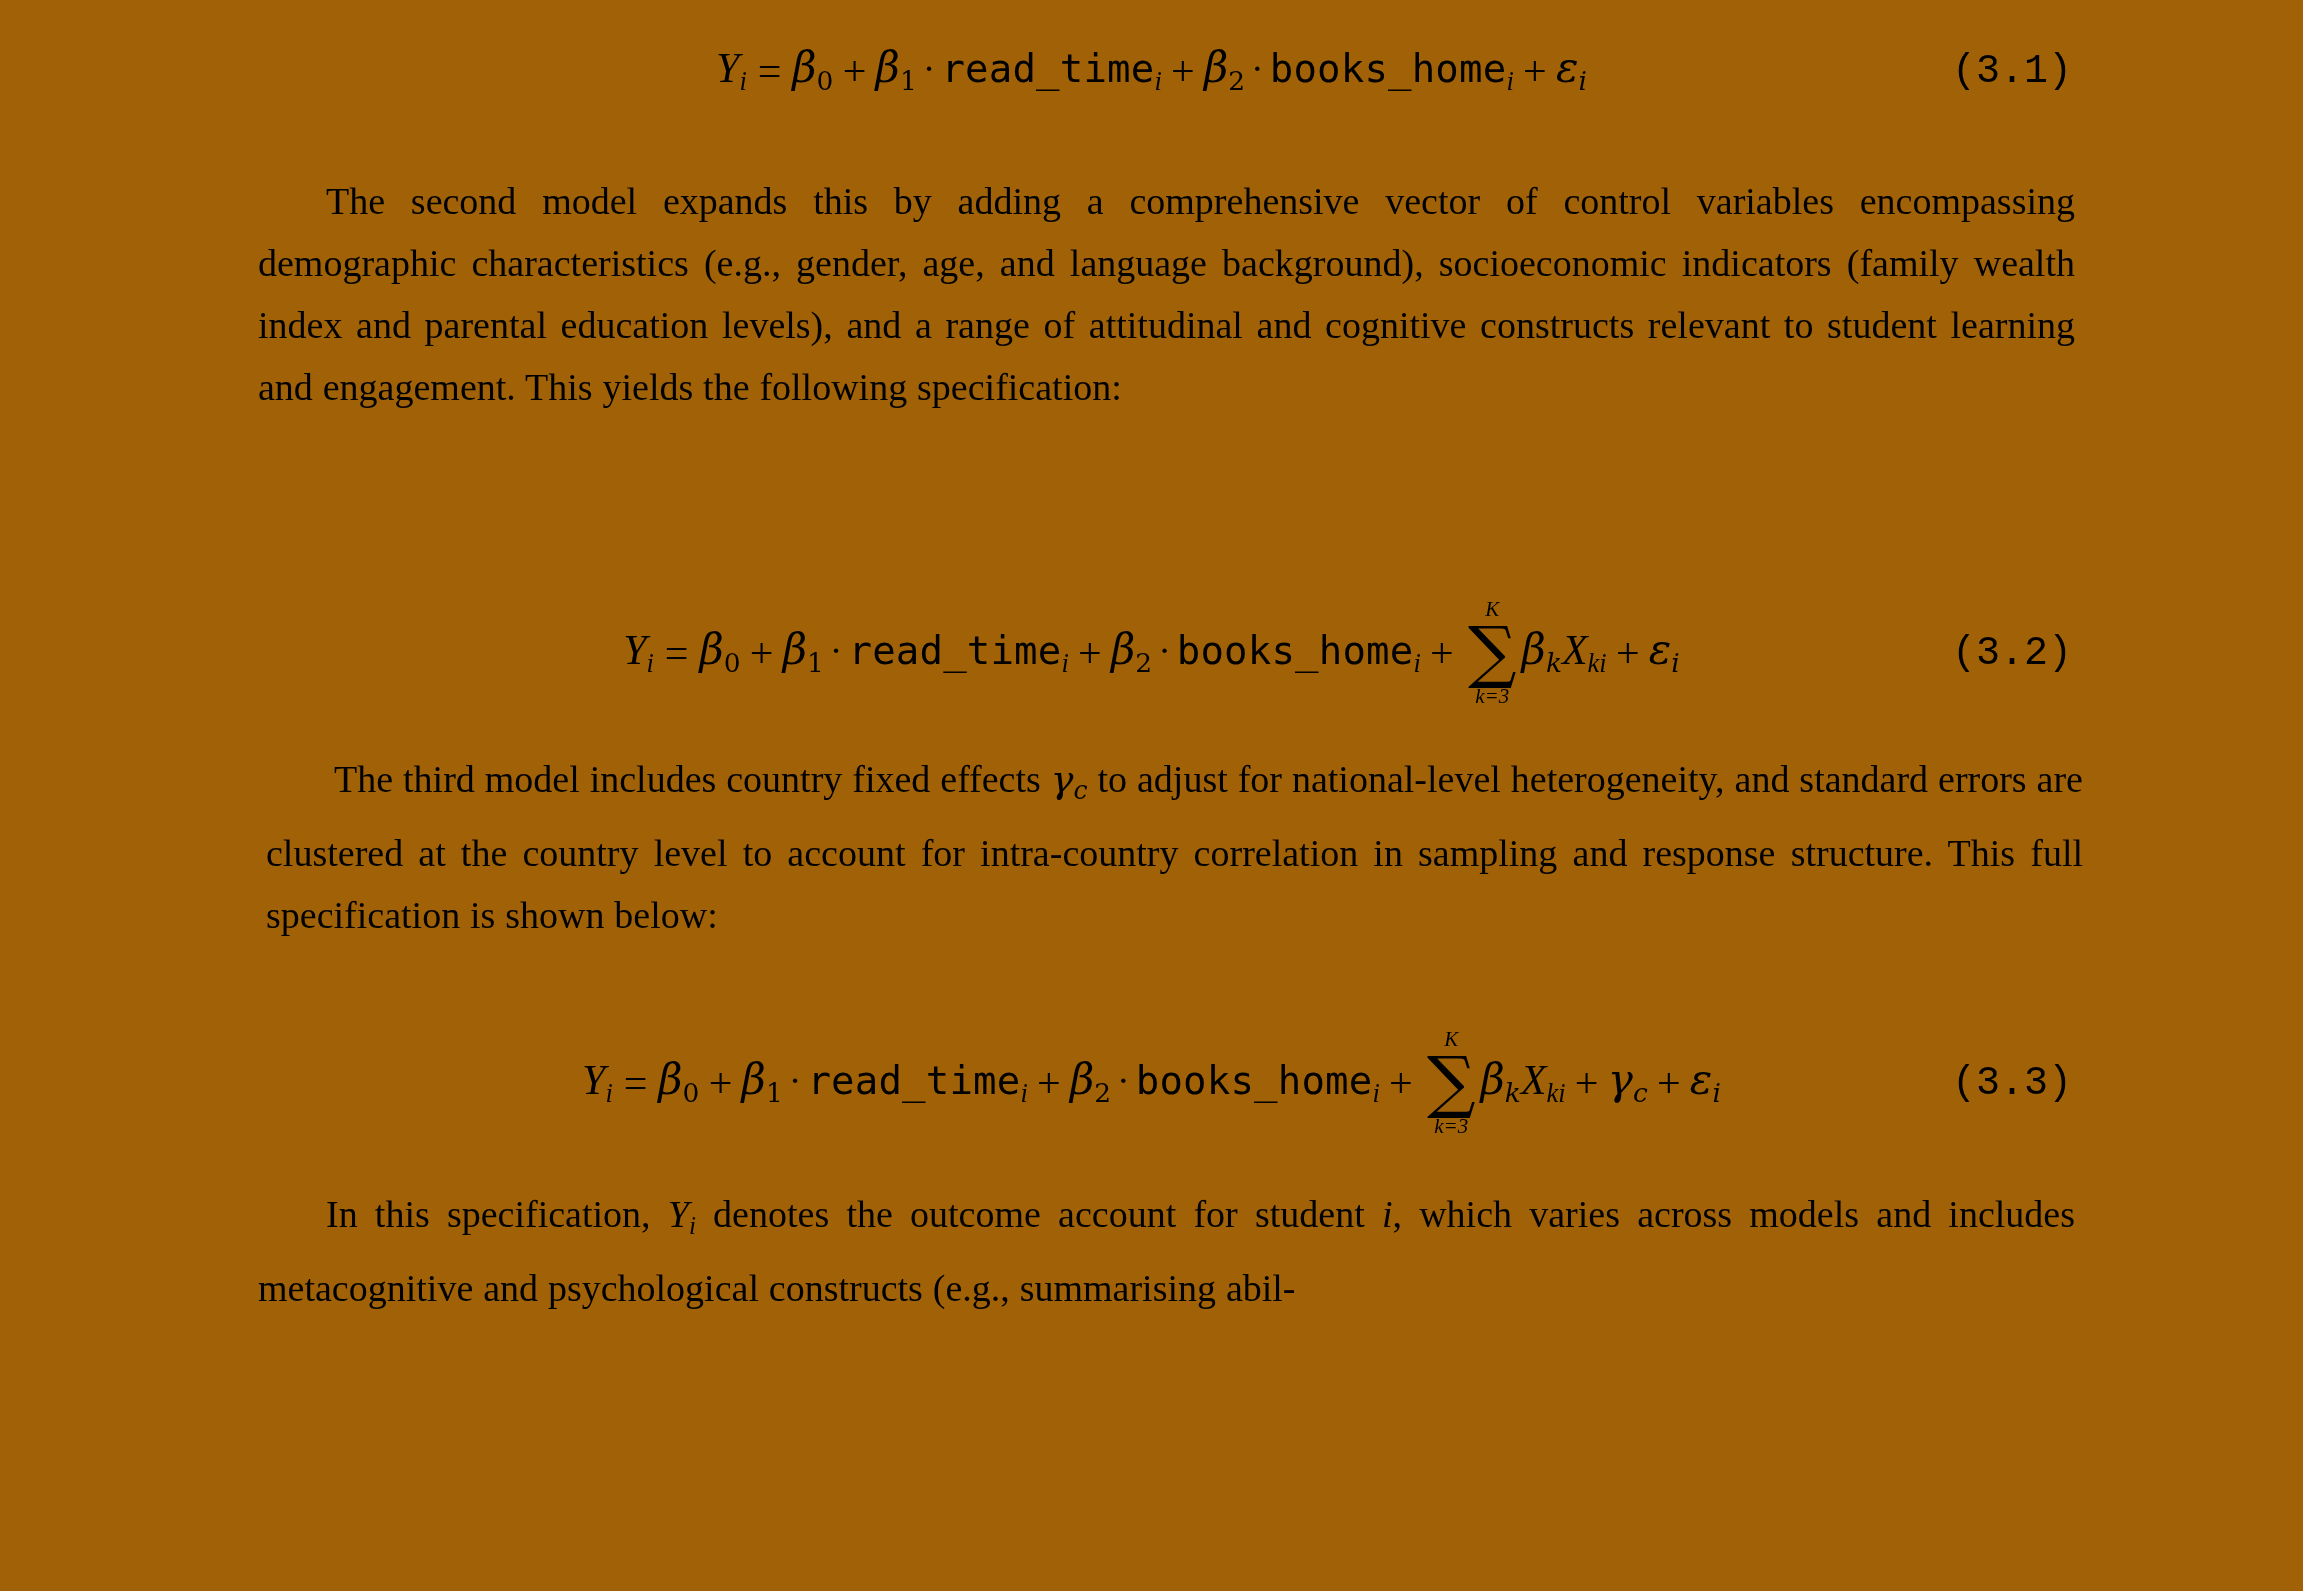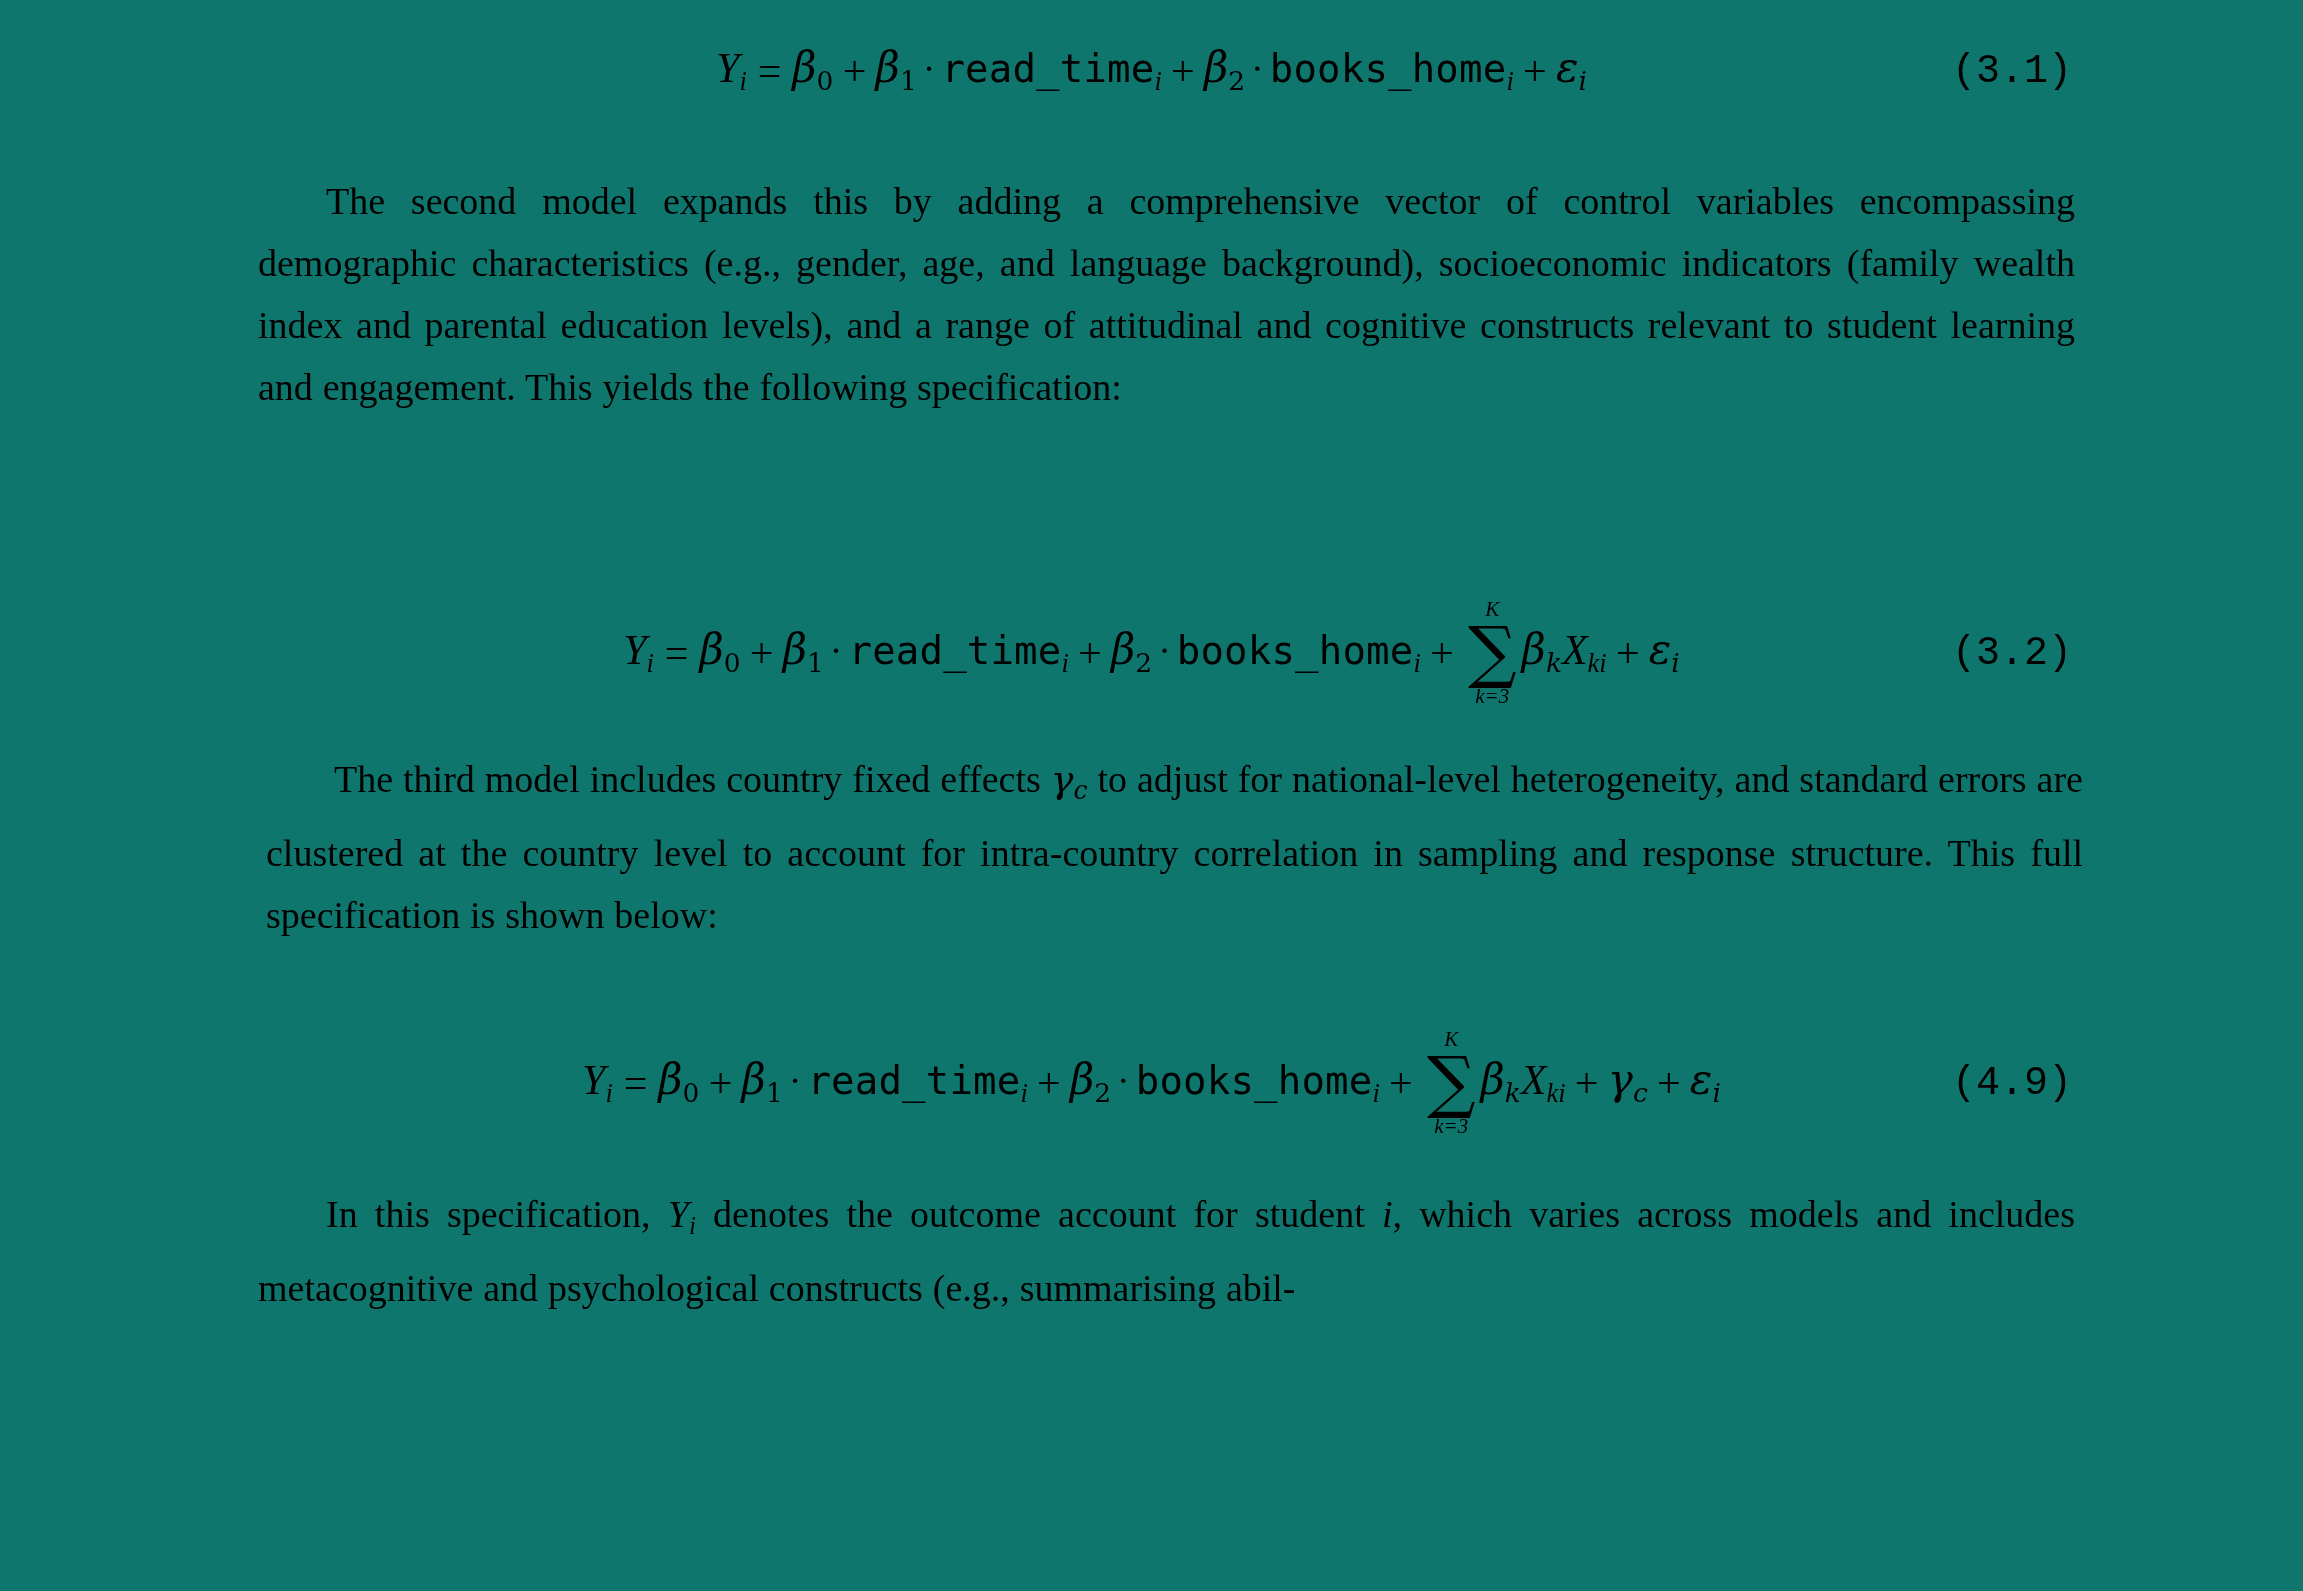--- a/index.html
+++ b/index.html
@@ -5,21 +5,21 @@
 <style>
   html, body {
     margin: 0;
     padding: 0;
     background: #ffffff;
   }
   .page {
     position: relative;
     width: 2303px;
     height: 1592px;
-    background: #0f766e;
+    background: #a16207;
     font-family: "Liberation Serif", "DejaVu Serif", serif;
     color: #000000;
     overflow: hidden;
   }
 
   
   .body-col {
     position: absolute;
     left: 258px;
     width: 1817px;
@@ -224,21 +224,21 @@
         <span class="sigma">∑</span>
         <span class="lim bot">k=3</span>
       </span>
       <span class="tok grk"><span>β</span><span class="dsub">k</span></span>
       <span class="tok var"><span>X</span><span class="dsub">ki</span></span>
       <span class="tok op">+</span>
       <span class="tok grk"><span>γ</span><span class="dsub">c</span></span>
       <span class="tok op">+</span>
       <span class="tok grk"><span>ε</span><span class="dsub">i</span></span>
     </span>
-    <span class="eqnum">(4.9)</span>
+    <span class="eqnum">(3.3)</span>
   </div>
 
   <div class="body-col" style="top:1183px;">
     <p class="para"><span>In this specification, </span><span class="mi"><span>Y</span><span class="sub">i</span></span><span> denotes the outcome account for student </span><span class="mi">i</span><span>, which varies across models and includes metacognitive and psychological constructs (e.g., summarising abil-</span></p>
   </div>
 
 
 </div>
 
 

